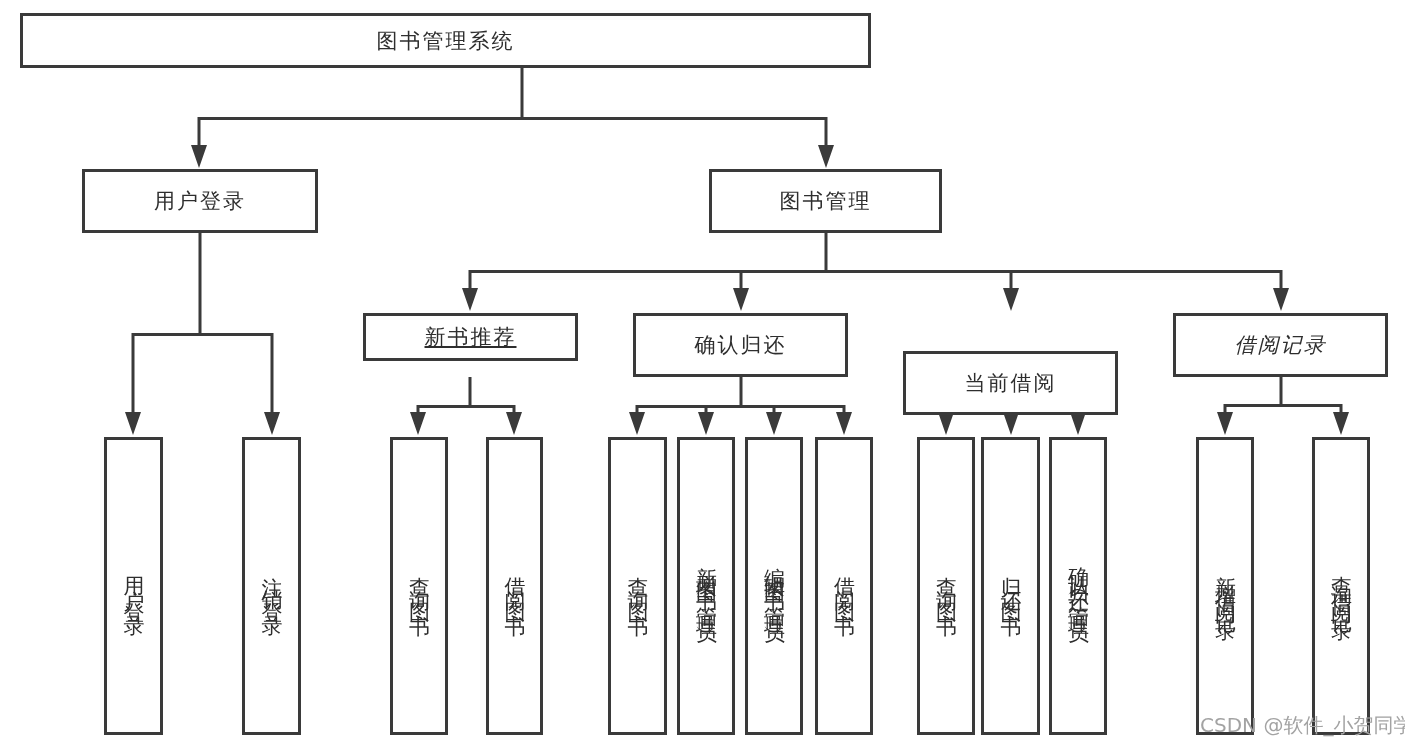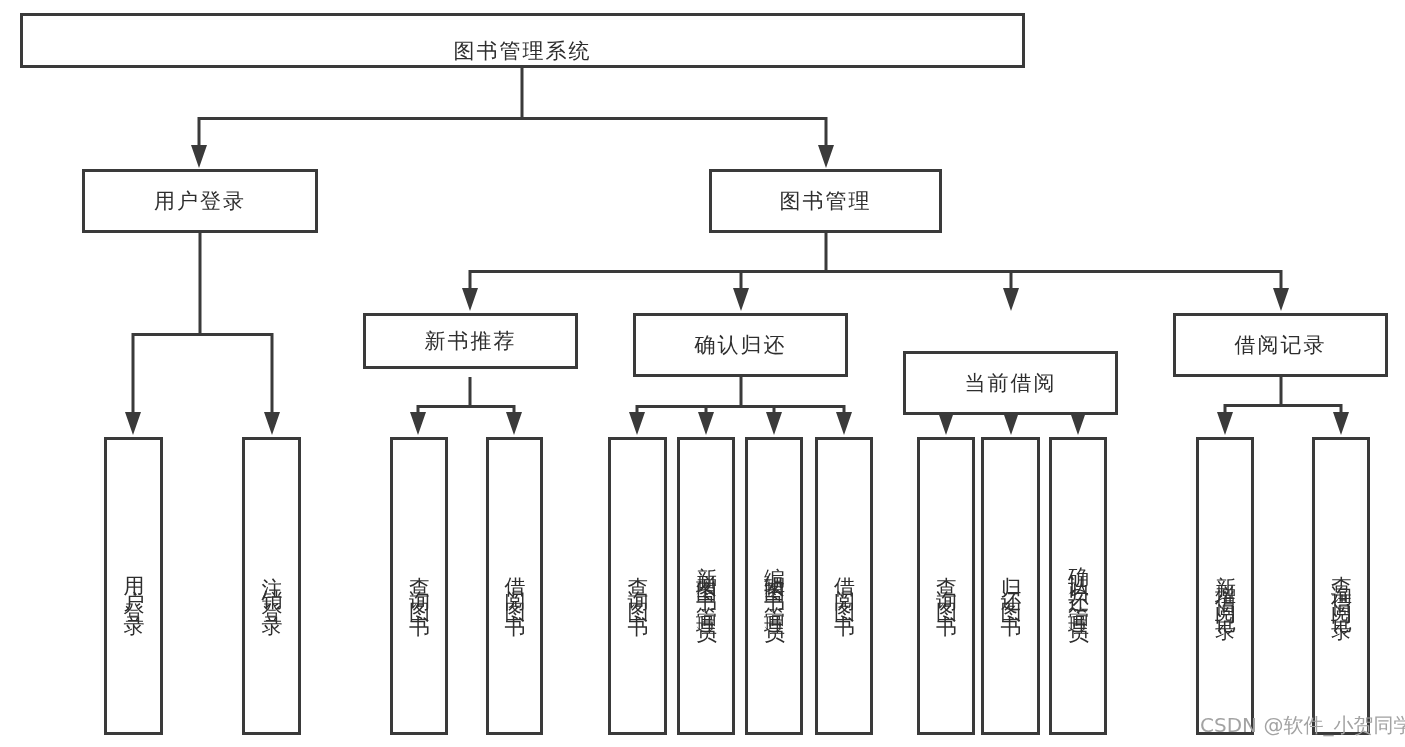--- a/index.html
+++ b/index.html
@@ -82,41 +82,41 @@
       M462 288 L478 288 L470 311 Z  M733 288 L749 288 L741 311 Z
       M1003 288 L1019 288 L1011 311 Z  M1273 288 L1289 288 L1281 311 Z
       M410 412 L426 412 L418 435 Z  M506 412 L522 412 L514 435 Z
       M629 412 L645 412 L637 435 Z  M698 412 L714 412 L706 435 Z
       M766 412 L782 412 L774 435 Z  M836 412 L852 412 L844 435 Z
       M938 412 L954 412 L946 435 Z  M1003 412 L1019 412 L1011 435 Z
       M1070 412 L1086 412 L1078 435 Z
       M1217 412 L1233 412 L1225 435 Z  M1333 412 L1349 412 L1341 435 Z"></path>
   </svg>
 
-  <div class="box h-box" style="left:20px; top:13px; width:1005px; height:55px;align-items:flex-end;">
+  <div class="box h-box" style="left:20px; top:13px; width:851px; height:55px;">
     <span>图书管理系统</span>
   </div>
 
   <div class="box h-box" style="left:82px; top:169px; width:236px; height:64px;">
     <span>用户登录</span>
   </div>
   <div class="box h-box" style="left:709px; top:169px; width:233px; height:64px;">
     <span>图书管理</span>
   </div>
 
-  <div class="box h-box" style="left:363px; top:313px; width:215px; height:56px;">
+  <div class="box h-box" style="left:363px; top:313px; width:215px; height:48px;text-decoration:underline;">
     <span>新书推荐</span>
   </div>
   <div class="box h-box" style="left:633px; top:313px; width:215px; height:64px;">
     <span>确认归还</span>
   </div>
   <div class="box h-box" style="left:903px; top:313px; width:215px; height:64px;margin-top:38px;">
     <span>当前借阅</span>
   </div>
-  <div class="box h-box" style="left:1173px; top:313px; width:215px; height:64px;">
+  <div class="box h-box" style="left:1173px; top:313px; width:215px; height:64px;font-style:italic;">
     <span>借阅记录</span>
   </div>
 
   <div class="box v-box ls-a" style="left:104px; top:437px; width:59px; height:298px;">
     <span>用户登录</span>
   </div>
   <div class="box v-box ls-a" style="left:242px; top:437px; width:59px; height:298px;">
     <span>注销登录</span>
   </div>
 

